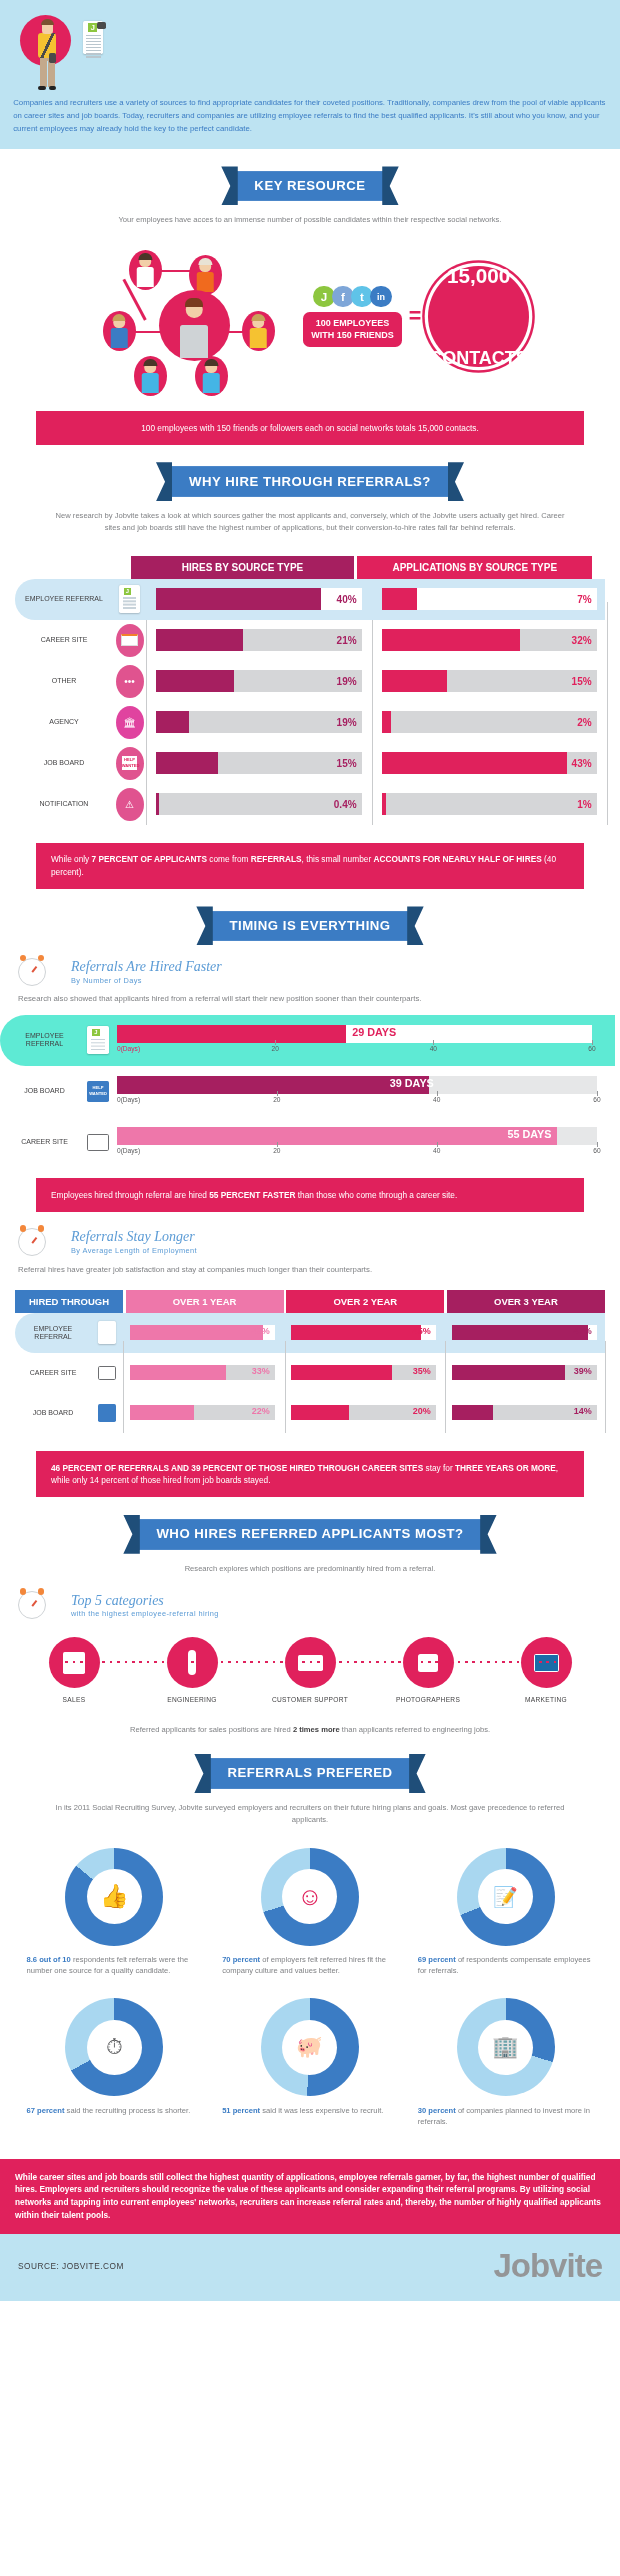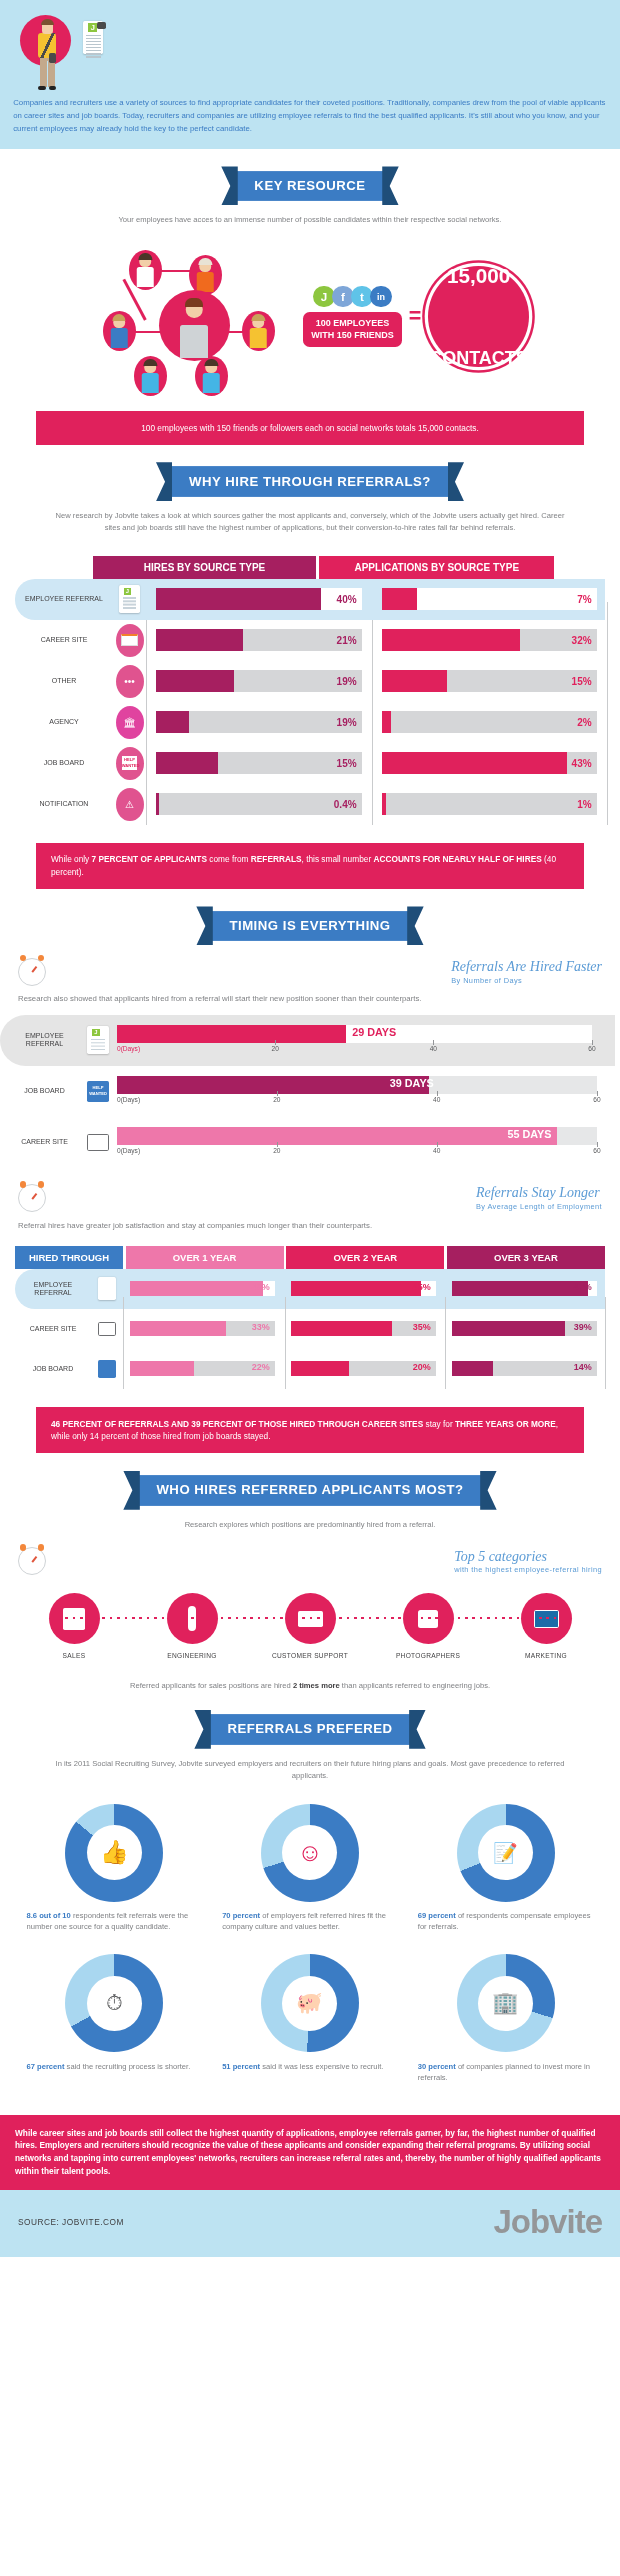--- a/index.html
+++ b/index.html
@@ -119,21 +119,21 @@
 
   .pink-bar {
     background:#e0215c; color:#fff; font-size:8.3px; line-height:1.5;
     padding: 10.8px 15px; margin: 18px 36px 0 36px;
   }
   .pink-bar.center { text-align:center; }
   .pink-bar b { font-weight:bold; }
 
   
   .src-table { margin: 21.5px 15px 0 15px; position:relative; }
-  .src-head { display:flex; margin-left: 78px; }
+  .src-head { display:flex; margin-left: 116px; }
   .src-head .h {
     color:#fff; font-weight:bold; text-align:center;
     font-family:"Liberation Sans Narrow","Liberation Sans",sans-serif;
     font-size:10px; padding:5.8px 0; position:relative;
   }
   .src-head .h.hires { background:#a61f60; width:223px; }
   .src-head .h.apps  { background:#e0215c; width:235px; margin-left:3.3px; }
   .src-row { display:flex; align-items:center; height:41px; position:relative; }
   .src-row.hl { background:#cfe7f5; border-radius:20px 0 0 20px; }
   .src-label {
@@ -150,32 +150,32 @@
   .fill { height:21.5px; position:absolute; left:0; top:0; }
   .fill.hires { background:#a61f60; }
   .fill.apps { background:#e0215c; }
   .bar-val { position:absolute; right:5.8px; font-weight:bold; font-size:10px;
              font-family:"Liberation Sans Narrow","Liberation Sans",sans-serif; }
   .bar-val.hires { color:#a61f60; }
   .bar-val.apps { color:#e0215c; }
   .vline { position:absolute; top:23px; bottom:0; width:0.8px; background:#c9cbcd; }
 
   
-  .subhead { display:flex; align-items:center; gap:0; padding: 16.5px 18px 0 18px; justify-content: space-between; }
+  .subhead { display:flex; align-items:center; gap:25px; padding: 16.5px 18px 0 18px; }
   .clock { width:28px; height:28px; border-radius:50%; border:1.7px solid #cfd3d6; position:relative; flex:0 0 28px; }
   .clock:before { content:""; position:absolute; left:12.4px; top:6.6px; width:1.7px; height:7.4px; background:#e0553c; transform-origin: bottom center; transform: rotate(38deg); }
   .clock .bell { position:absolute; top:-4.1px; width:6.6px; height:6.6px; background:#f3873b; border-radius:50%; }
   .clock .bell.l { left:0.8px; } .clock .bell.r { right:0.8px; }
   .subhead-txt .t1 { color:#5b9bd5; font-size:14px; font-family:"Liberation Serif", serif; font-style:italic; }
   .subhead-txt .t2 { color:#5b9bd5; font-size:7.4px; letter-spacing:0.4px; margin-top:0.8px; }
   .lead { font-size:7.8px; color:#808285; padding: 7.4px 18px 0 18px; line-height:1.5; }
 
   
   .days-row { display:flex; align-items:center; height:51px; padding-left:10px; }
-  .days-row.hl { background:#e5e5e5; border-radius:26.5px 0 0 26.5px; margin-right:5px; }
+  .days-row.hl { background:#5eead4; border-radius:26.5px 0 0 26.5px; margin-right:5px; }
   .days-label { width:69px; text-align:center; font-size:7px; color:#414042;
                 font-family:"Liberation Sans Narrow","Liberation Sans",sans-serif; line-height:1.2; }
   .days-ico { width:38px; display:flex; justify-content:center; }
   .days-chart { flex:1; margin-right: 23px; position:relative; }
   .days-track { height:18px; background:#e6e7e8; position:relative; }
   .days-track.whitebg { background:#fff; }
   .days-fill { position:absolute; left:0; top:0; height:18px; }
   .days-val { position:absolute; top:0.8px; font-weight:bold; font-size:10.8px;
               font-family:"Liberation Sans Narrow","Liberation Sans",sans-serif; }
   .axis { position:relative; height:11.6px; margin-top:0.8px; }
@@ -579,20 +579,21 @@
             <span class="tk" style="left:100%"></span>
           <span class="tlbl zero">0(Days)</span>
           <span class="tlbl" style="left:33.3%">20</span>
           <span class="tlbl" style="left:66.6%">40</span>
           <span class="tlbl" style="left:100%">60</span>
         </div>
       </div>
     </div>
   </div>
 
+  <div class="pink-bar" style="margin-top:10px;"><span>Employees hired through referral are hired </span><b>55 PERCENT FASTER</b><span> than those who come through a career site.</span></div>
 
   <div class="subhead">
     <div class="clock">
         <span class="bell l"></span>
         <span class="bell r"></span>
       </div>
     <div class="subhead-txt">
       <div class="t1">Referrals Stay Longer</div>
       <div class="t2">By Average Length of Employment</div>
     </div>

